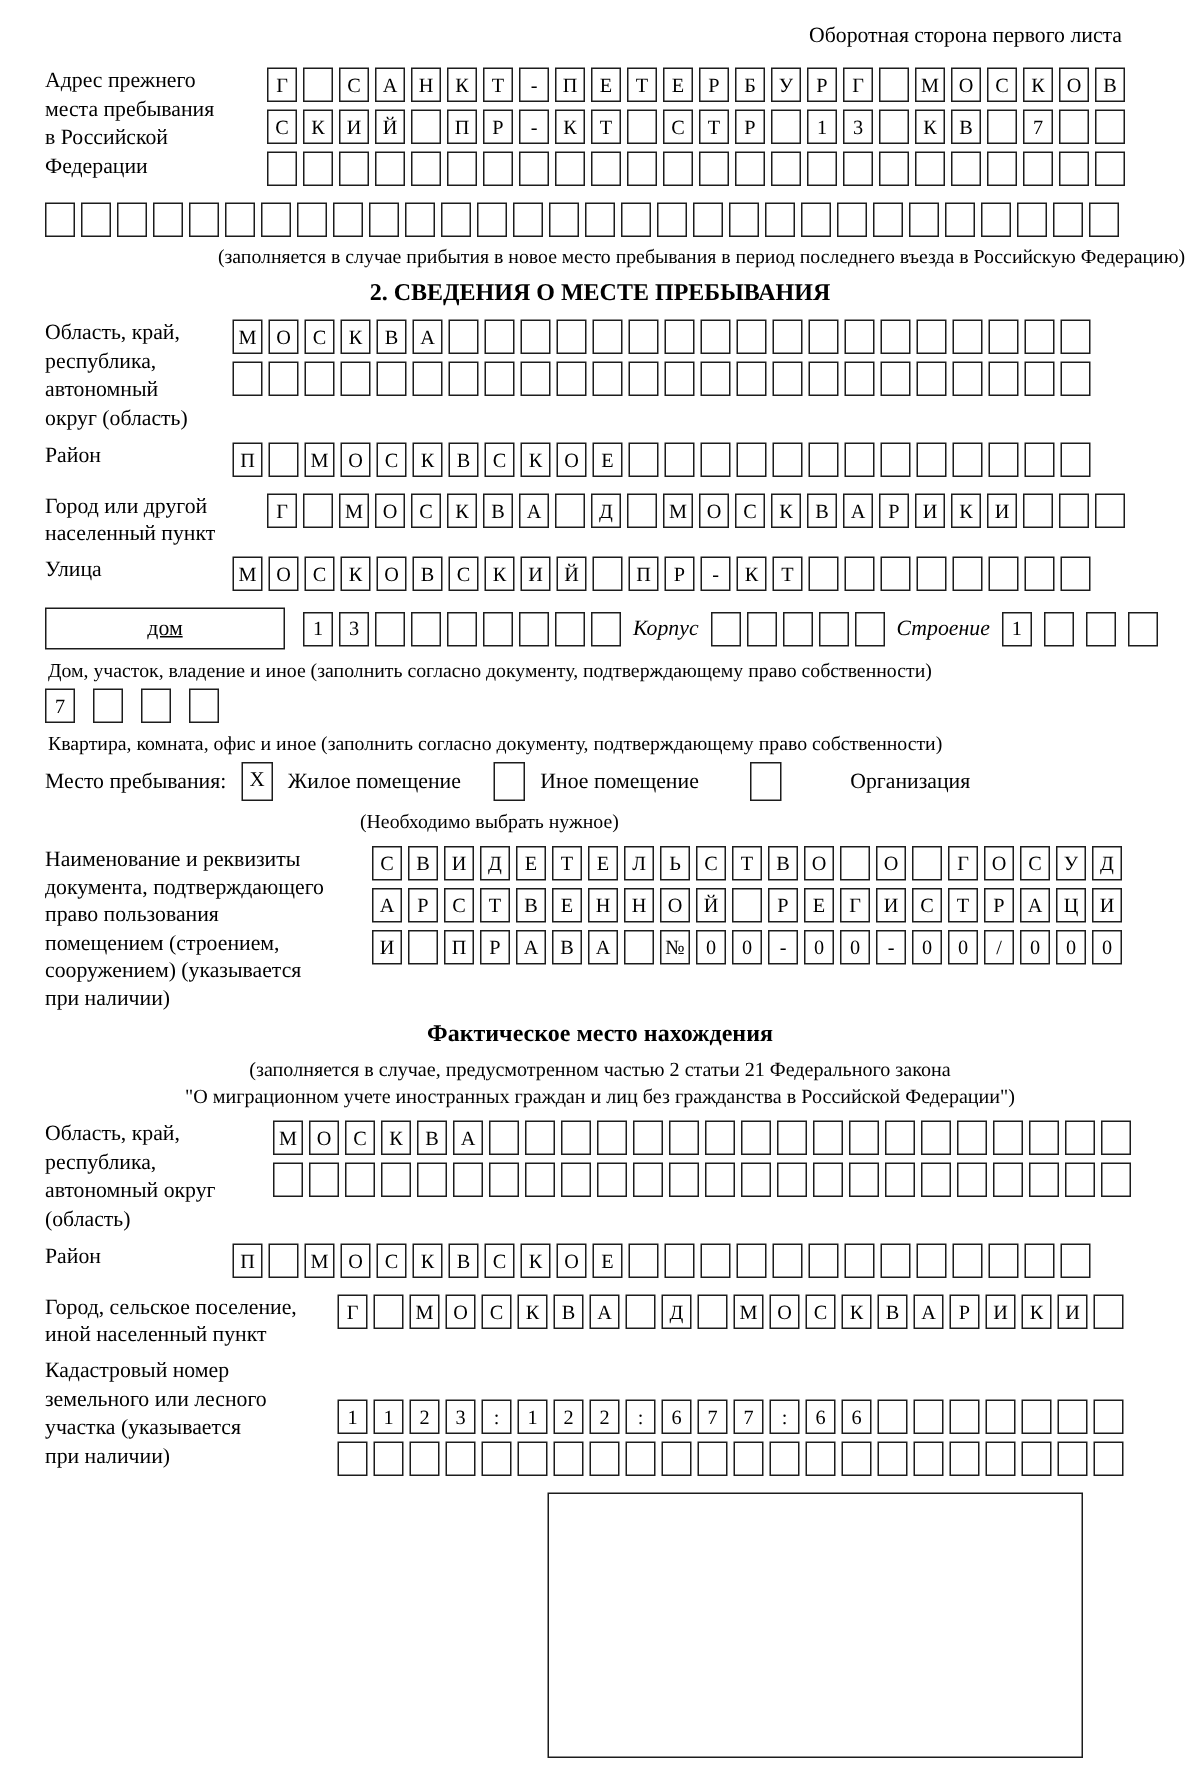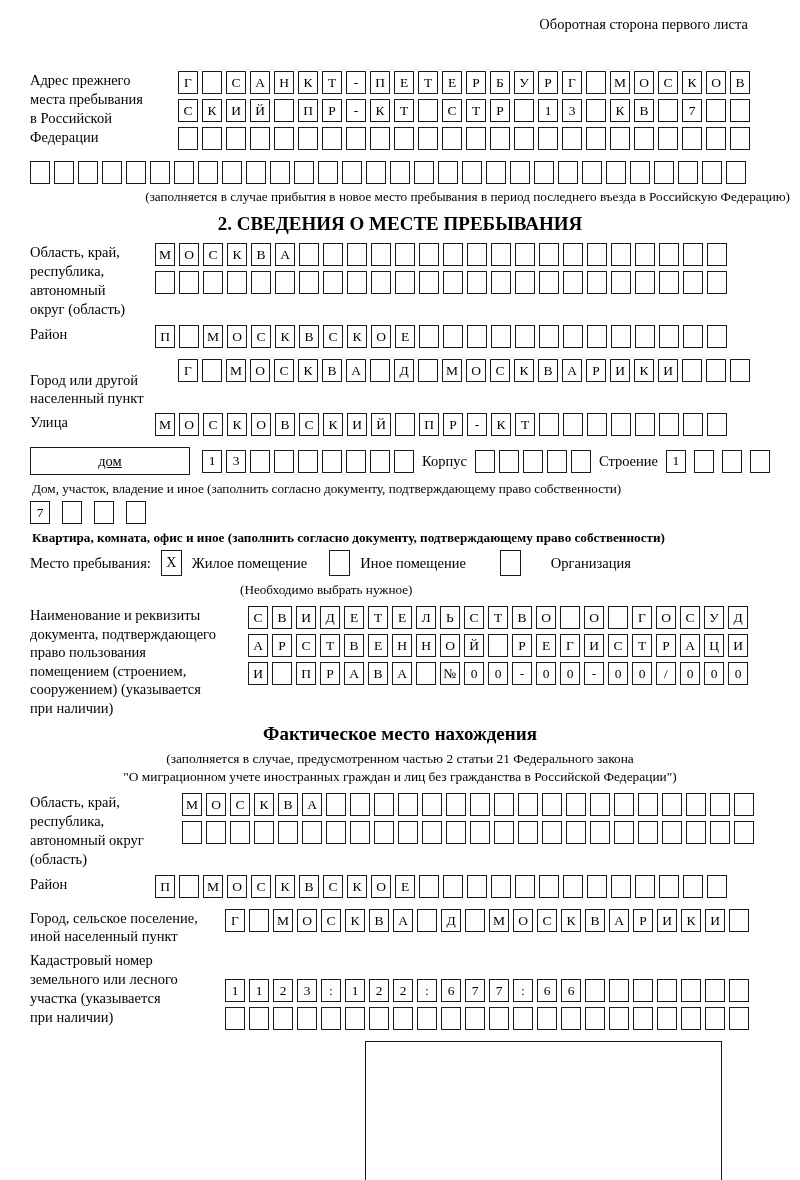--- a/index.html
+++ b/index.html
@@ -20,47 +20,47 @@
   .field{display:flex;margin:0 0 6px 30px;}
   .field-label{font-size:14.5px;line-height:19px;white-space:pre-line;box-sizing:border-box;padding-right:6px;}
   .w148{width:148px;flex:0 0 148px;}
   .w125{width:125px;flex:0 0 125px;}
   .w152{width:152px;flex:0 0 152px;}
   .w195{width:195px;flex:0 0 195px;}
   .w218{width:218px;flex:0 0 218px;}
   .cells-col{display:flex;flex-direction:column;}
   .fullrow{margin-left:30px;}
   .note{font-size:13.2px;text-align:right;margin:1px 10px 4px 10px;}
-  .sec-title{font-size:19px;font-weight:bold;text-align:center;margin:8px 0 8px 0;}
+  .sec-title{font-size:16px;font-weight:bold;text-align:center;margin:8px 0 8px 0;}
   .inline-row{display:flex;align-items:center;margin:0 0 6px 30px;font-size:14.5px;}
   .txtbox{
     box-sizing:border-box;border:1.5px solid #1c1c1c;height:28px;
     display:flex;align-items:center;justify-content:center;font-size:14.5px;
   }
   .dom-box{width:160px;margin-right:12px;text-decoration:underline;}
   .kv-box{width:200px;margin-right:12px;}
-  .mini-label{margin:0 8px;}
+  .mini-label{margin:0 8px;font-style:italic;}
   .checkbox{
     box-sizing:border-box;width:21px;height:26px;border:1.5px solid #1c1c1c;
     display:flex;align-items:center;justify-content:center;font-size:14px;margin:0 10px;
   }
   .choose-note{font-size:13.2px;margin:0 0 8px 240px;font-family:Liberation Serif, serif;}
   .fact-note{font-size:13.4px;text-align:center;margin:0 30px 2px 30px;}
   .stamp-box{
     box-sizing:border-box;border:1.5px solid #1c1c1c;
     width:357px;height:177px;margin:6px 0 4px 365px;background:#fff;
   }
   .doc-label{line-height:18.5px;}
 </style>
 </head>
 <body>
 
 <div class="hdr-note">Оборотная сторона первого листа</div>
 
-<div class="field" style="margin-top:38px;">
+<div class="field" style="margin-top:12px;">
   <div class="field-label w148">Адрес прежнего
 места пребывания
 в Российской
 Федерации</div>
   <div class="cells-col">
     <div class="cells-row">
         <span class="cell">Г</span>
         <span class="cell"></span>
         <span class="cell">С</span>
         <span class="cell">А</span>
@@ -260,21 +260,21 @@
       <span class="cell"></span>
       <span class="cell"></span>
       <span class="cell"></span>
       <span class="cell"></span>
       <span class="cell"></span>
       <span class="cell"></span>
     </div>
 </div>
 
 <div class="field">
-  <div class="field-label w148" style="line-height:18px;margin-top:12px;">Город или другой
+  <div class="field-label w148" style="line-height:18px;">Город или другой
 населенный пункт</div>
   <div class="cells-row">
       <span class="cell">Г</span>
       <span class="cell"></span>
       <span class="cell">М</span>
       <span class="cell">О</span>
       <span class="cell">С</span>
       <span class="cell">К</span>
       <span class="cell">В</span>
       <span class="cell">А</span>
@@ -359,30 +359,30 @@
 <div class="note" style="text-align:left;margin-left:32px;">Дом, участок, владение и иное (заполнить согласно документу, подтверждающему право собственности)</div>
 
 <div class="inline-row">
   <div class="cells-row spaced" style="margin-bottom:0;">
       <span class="cell">7</span>
       <span class="cell"></span>
       <span class="cell"></span>
       <span class="cell"></span>
     </div>
 </div>
-<div class="note" style="text-align:left;margin-left:32px;font-weight:bold;">Квартира, комната, офис и иное (заполнить согласно документу, подтверждающему право собственности)</div>
+<div class="note" style="text-align:left;margin-left:32px;">Квартира, комната, офис и иное (заполнить согласно документу, подтверждающему право собственности)</div>
 
 <div class="inline-row">
   <span>Место пребывания:</span>
   <span class="checkbox">X</span>
   <span>Жилое помещение</span>
   <span class="checkbox" style="margin-left:22px;"></span>
   <span>Иное помещение</span>
   <span class="checkbox" style="margin-left:34px;"></span>
-  <span style="margin-left:20px;">Организация</span>
+  <span style="margin-left:36px;">Организация</span>
 </div>
 <div class="choose-note">(Необходимо выбрать нужное)</div>
 
 <div class="field">
   <div class="field-label doc-label w218">Наименование и реквизиты
 документа, подтверждающего
 право пользования
 помещением (строением,
 сооружением) (указывается
 при наличии)</div>

